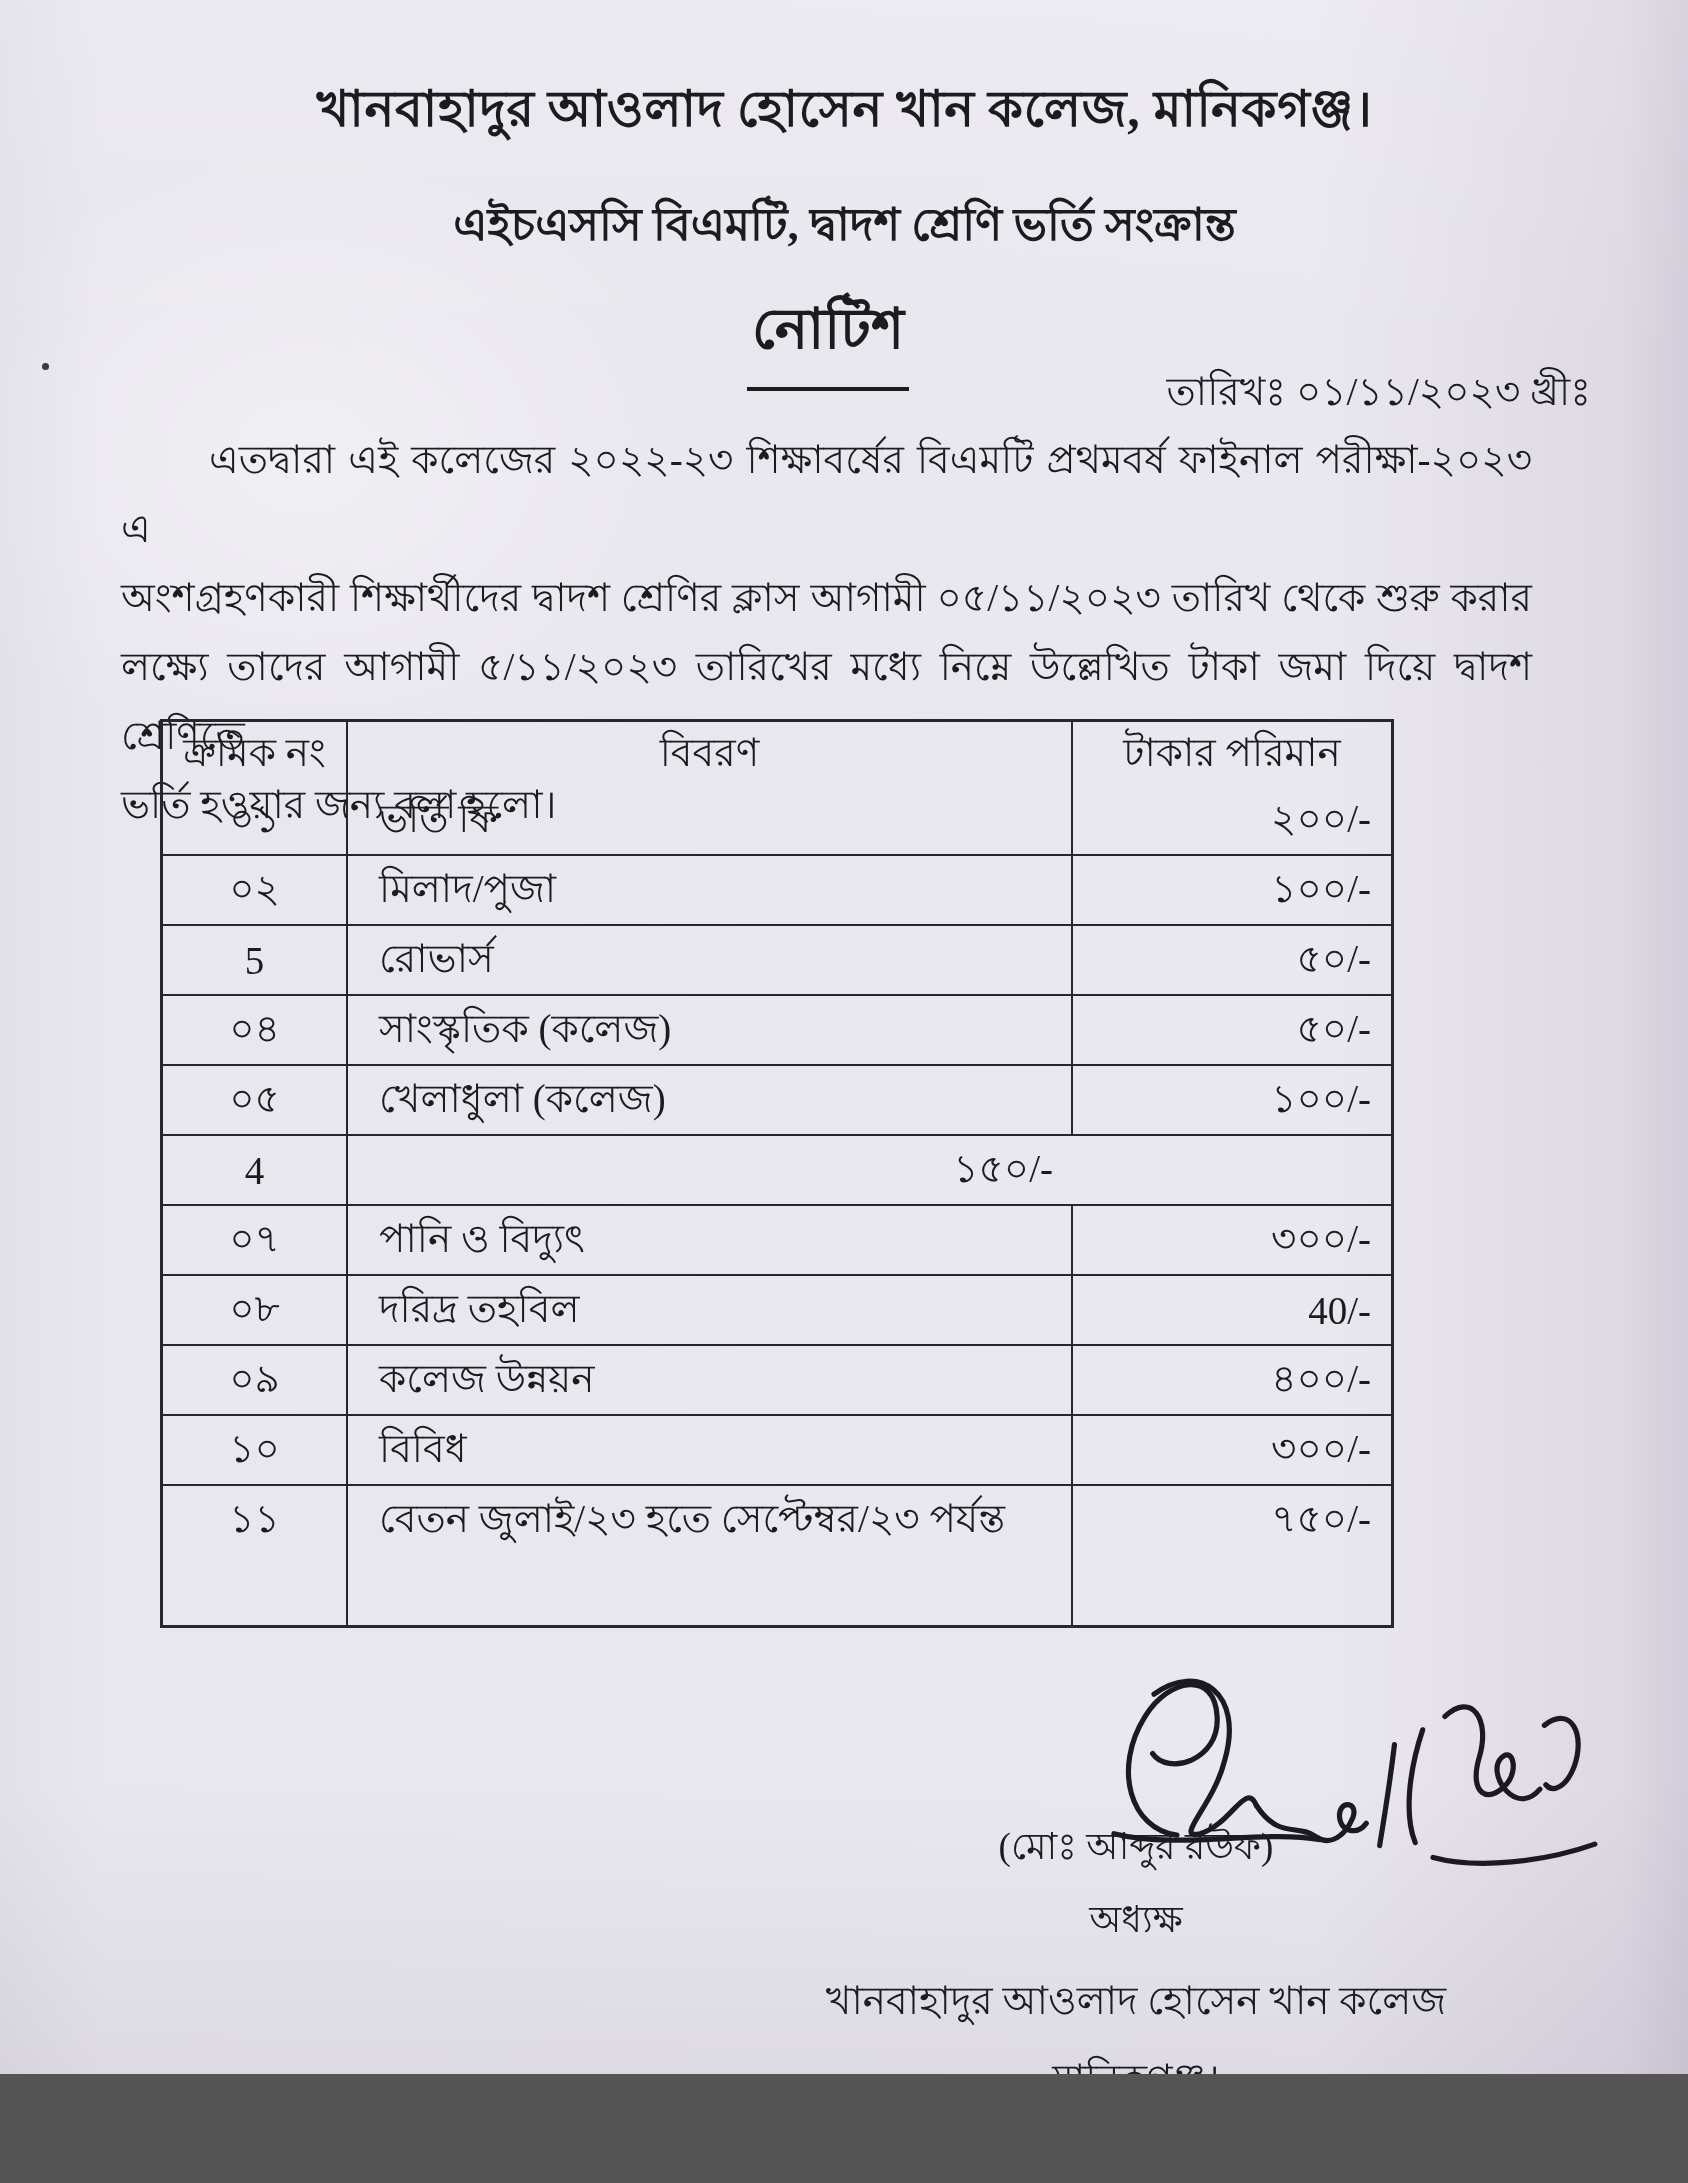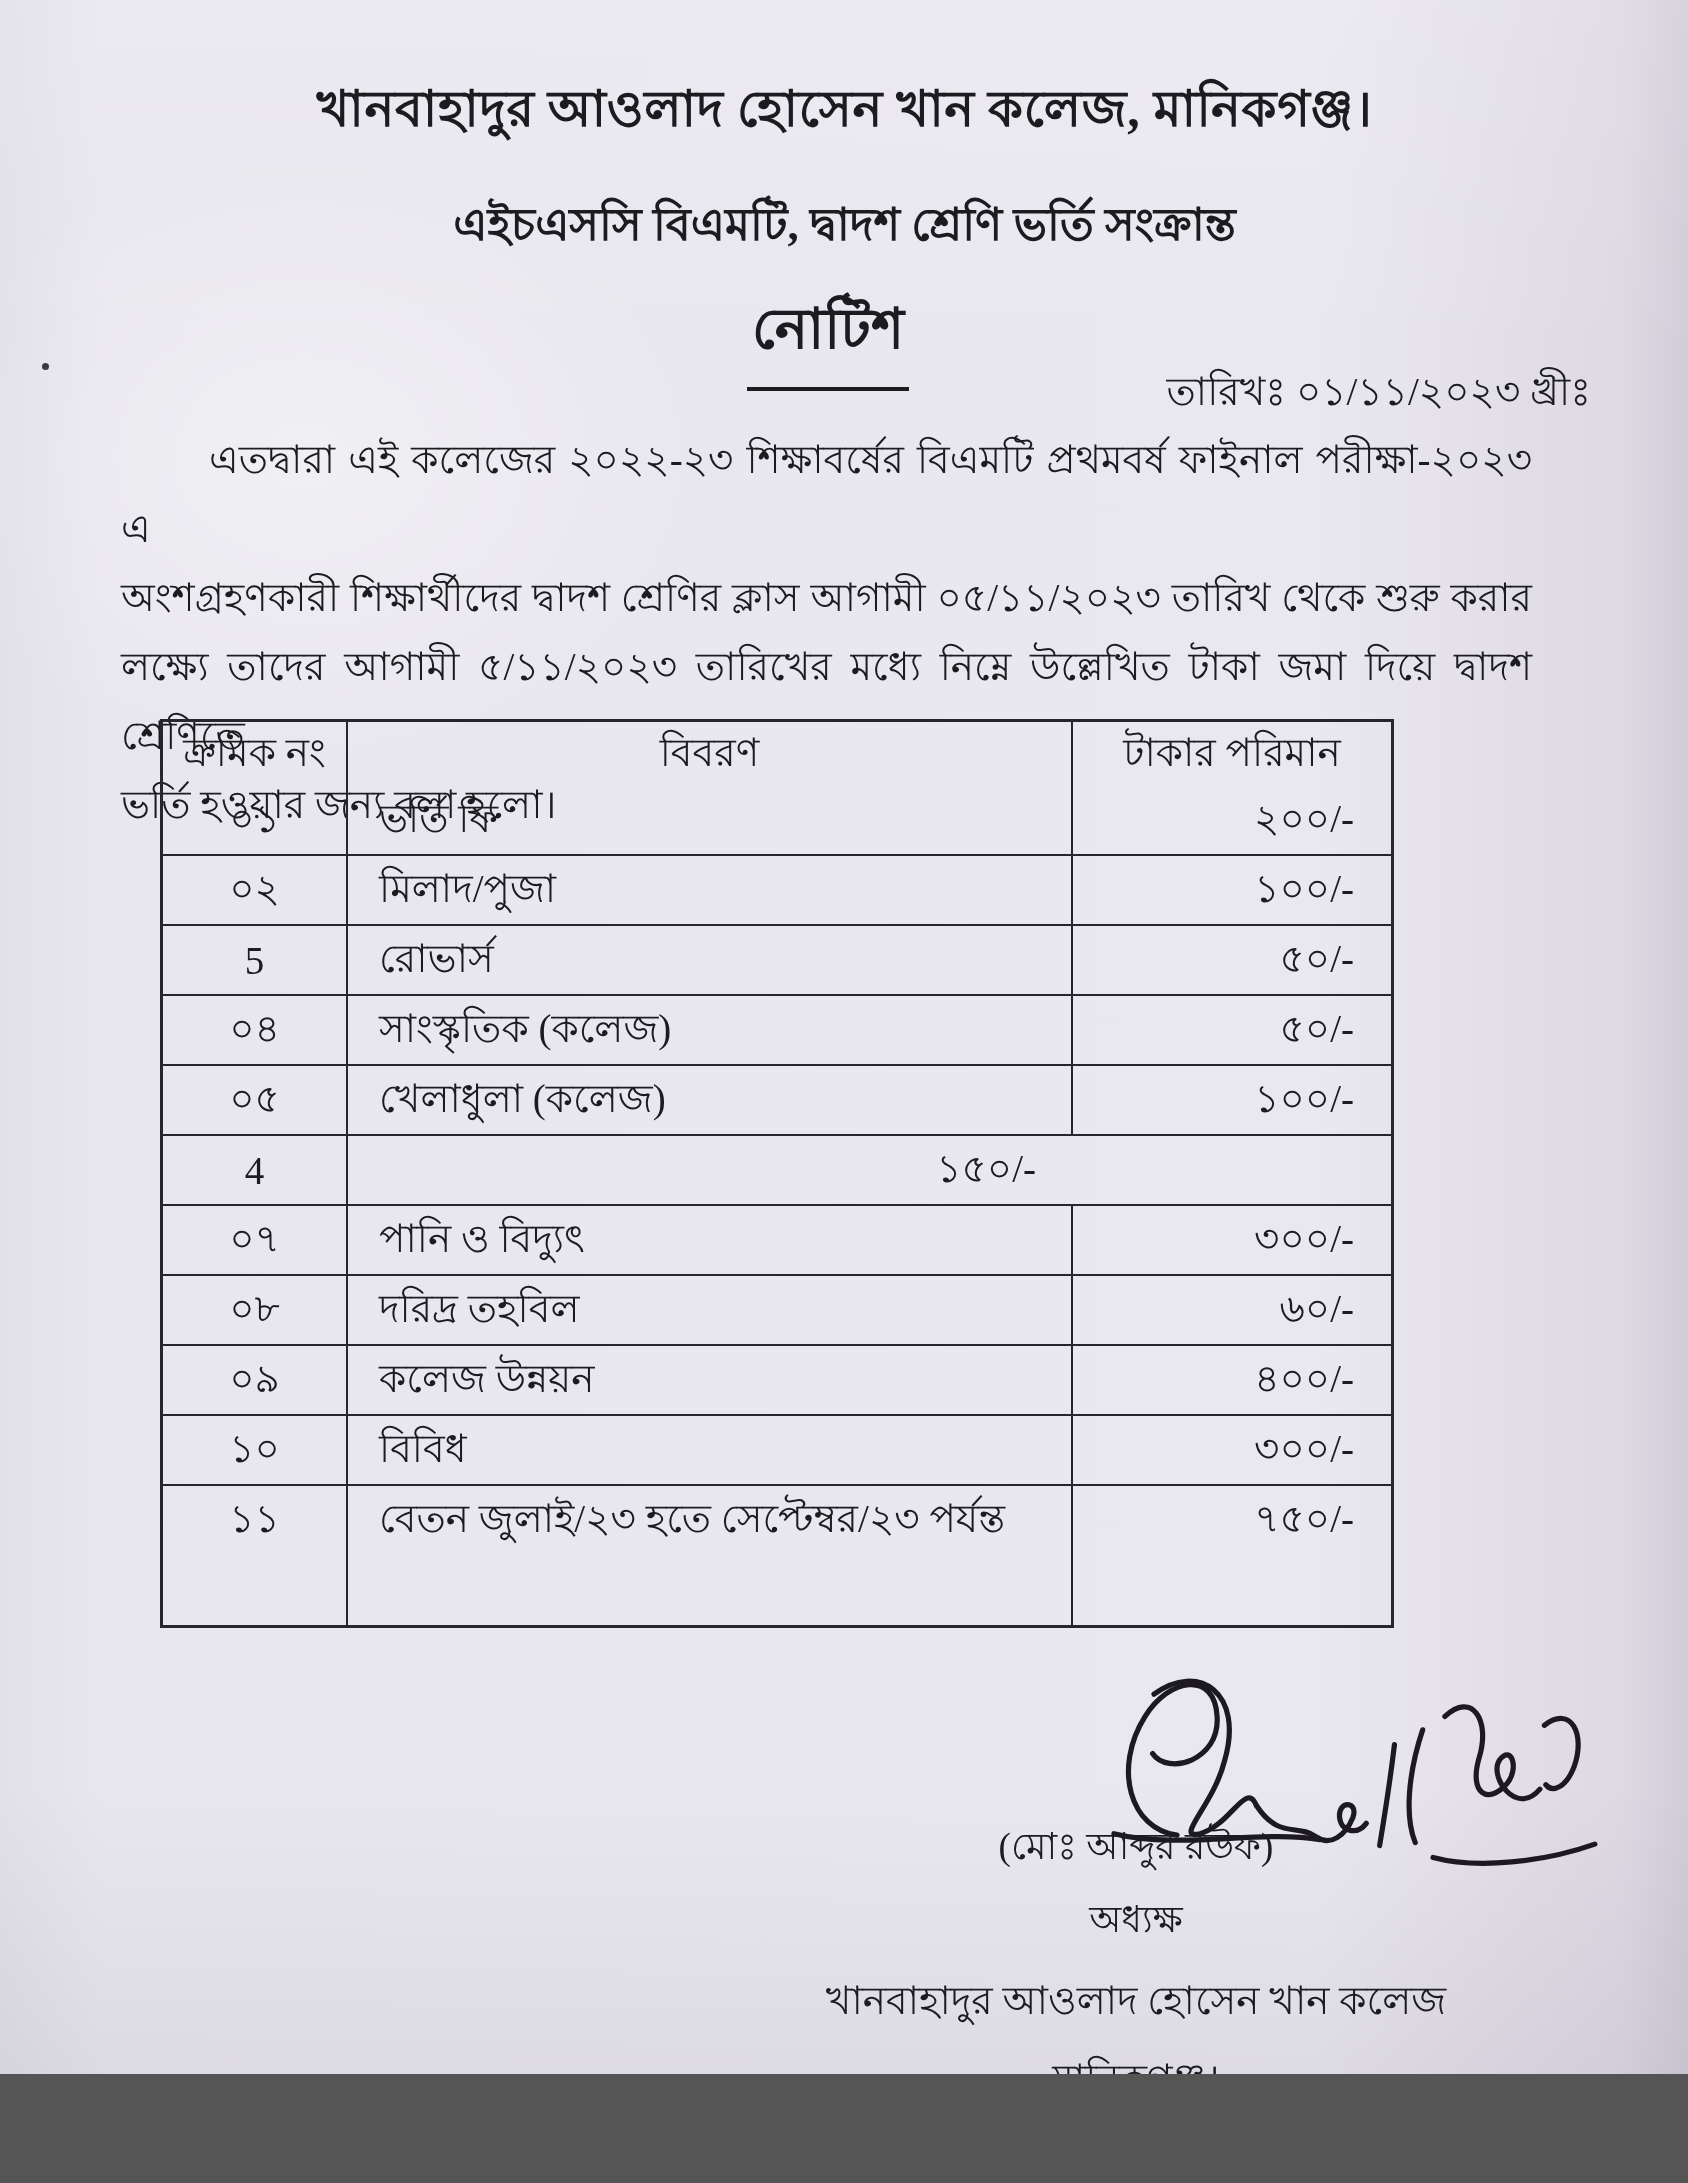--- a/index.html
+++ b/index.html
@@ -33,21 +33,21 @@
   .fees-table{
     position:absolute; left:160px; top:719px; width:1234px;
     border:3px solid #26262c; box-sizing:border-box;
     font-size:39px;
   }
   .t-row{ display:grid; grid-template-columns:185px 725px 1fr; }
   .t-row + .t-row{ border-top:2.2px solid #26262c; }
   .t-cell{ display:flex; align-items:center; box-sizing:border-box; }
   .t-cell.c-serial{ justify-content:center; border-right:2.2px solid #26262c; }
   .t-cell.c-desc{ justify-content:flex-start; padding-left:31px; border-right:2.2px solid #26262c; }
-  .t-cell.c-amount{ justify-content:flex-end; padding-right:37px; }
+  .t-cell.c-amount{ justify-content:flex-end; padding-right:20px; }
   .t-head{ height:64px; font-weight:400; }
   .t-head .t-cell{ justify-content:center; padding:0; }
   .t-data{ height:68px; }
   .t-total{ height:71px; }
   .t-total .c-amount{ font-size:42px; }
 
   .signature-block{
     position:absolute; left:802px; width:668px; top:1817px;
     text-align:center; font-size:37px;
   }
@@ -124,21 +124,21 @@
           <div class="t-cell c-amount">১৫০/-</div>
         </div>
         <div class="t-row t-data">
           <div class="t-cell c-serial">০৭</div>
           <div class="t-cell c-desc">পানি ও বিদ্যুৎ</div>
           <div class="t-cell c-amount">৩০০/-</div>
         </div>
         <div class="t-row t-data">
           <div class="t-cell c-serial">০৮</div>
           <div class="t-cell c-desc">দরিদ্র তহবিল</div>
-          <div class="t-cell c-amount">৬০/-</div>
+          <div class="t-cell c-amount">40/-</div>
         </div>
         <div class="t-row t-data">
           <div class="t-cell c-serial">০৯</div>
           <div class="t-cell c-desc">কলেজ উন্নয়ন</div>
           <div class="t-cell c-amount">৪০০/-</div>
         </div>
         <div class="t-row t-data">
           <div class="t-cell c-serial">১০</div>
           <div class="t-cell c-desc">বিবিধ</div>
           <div class="t-cell c-amount">৩০০/-</div>

